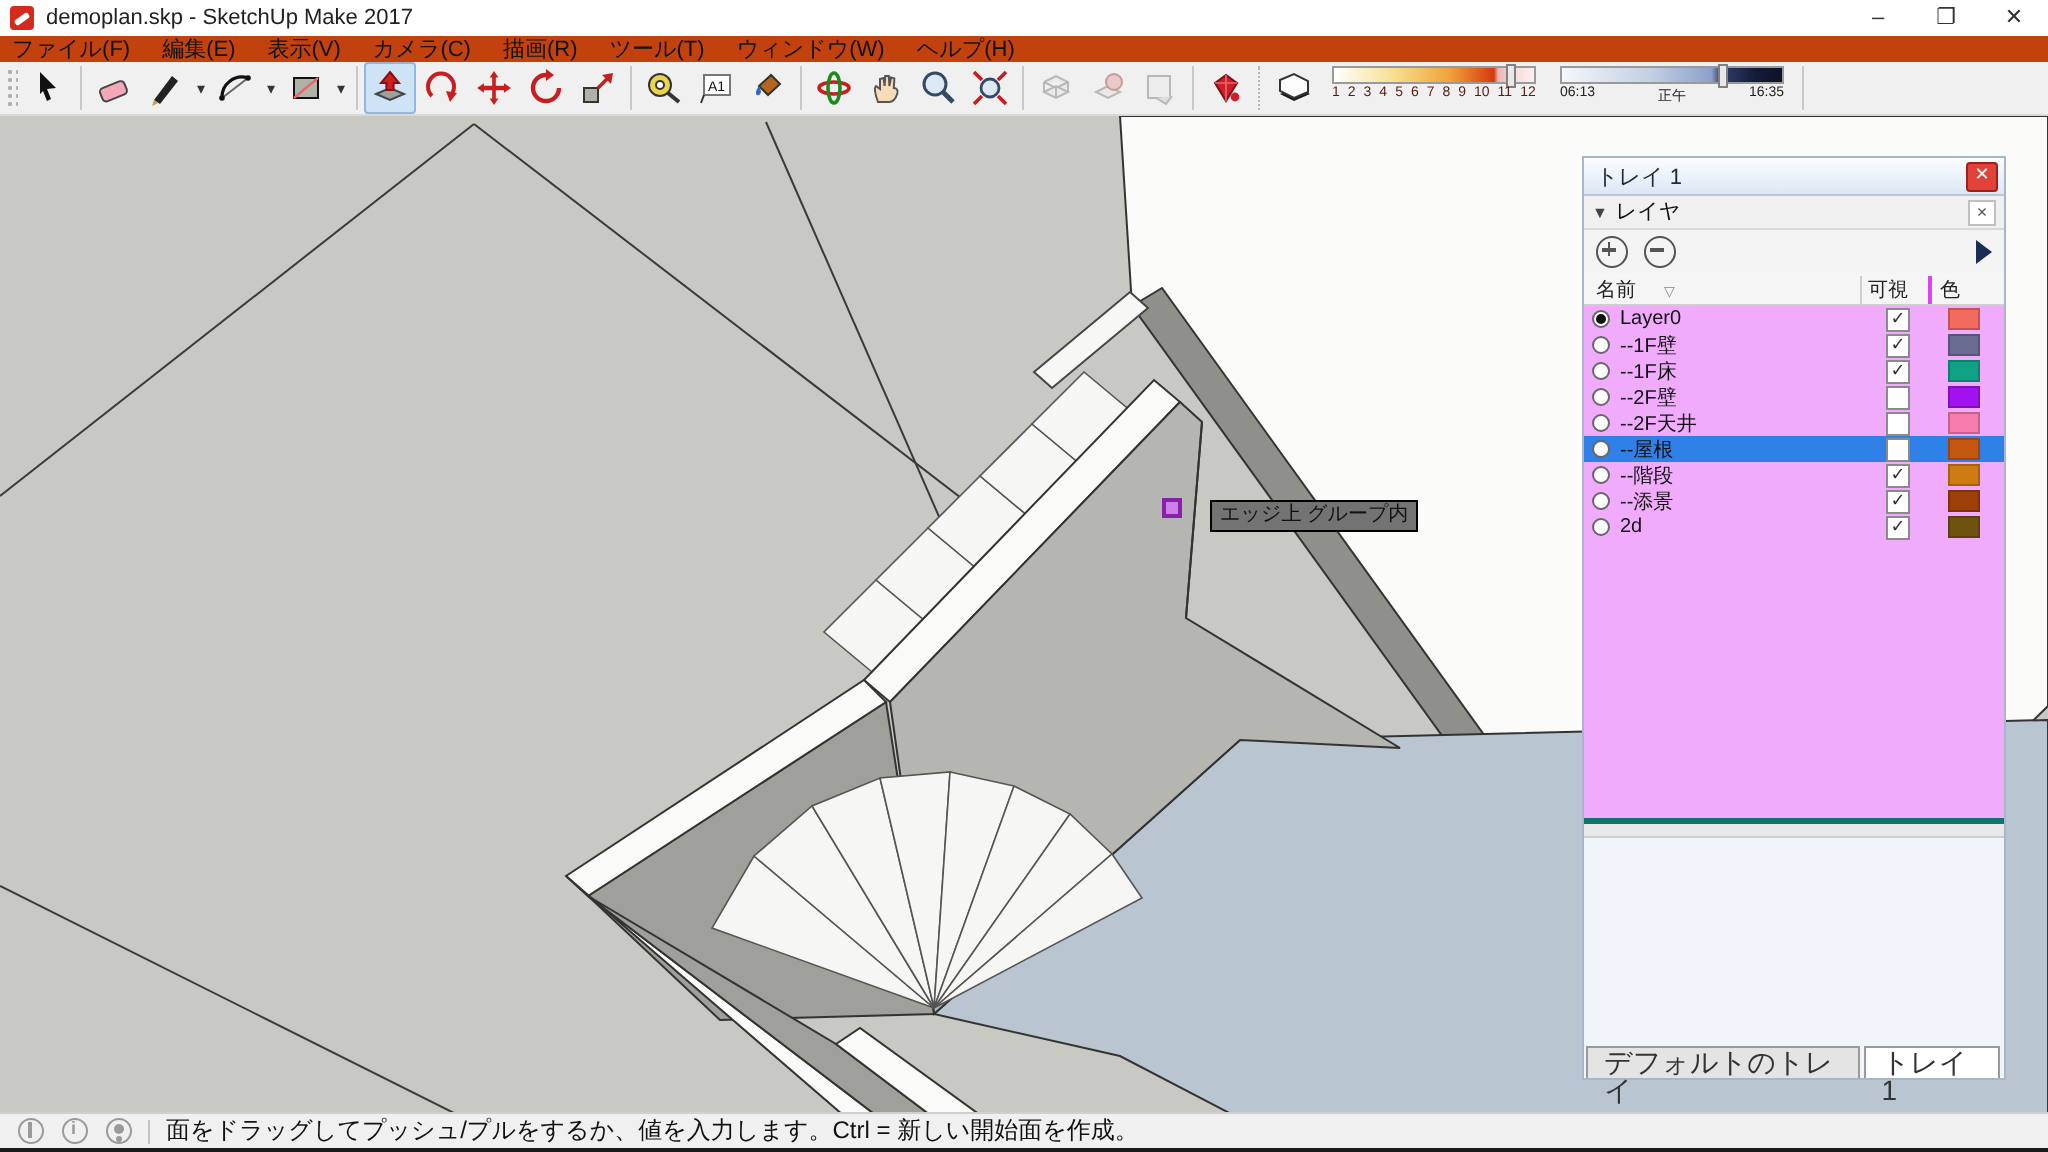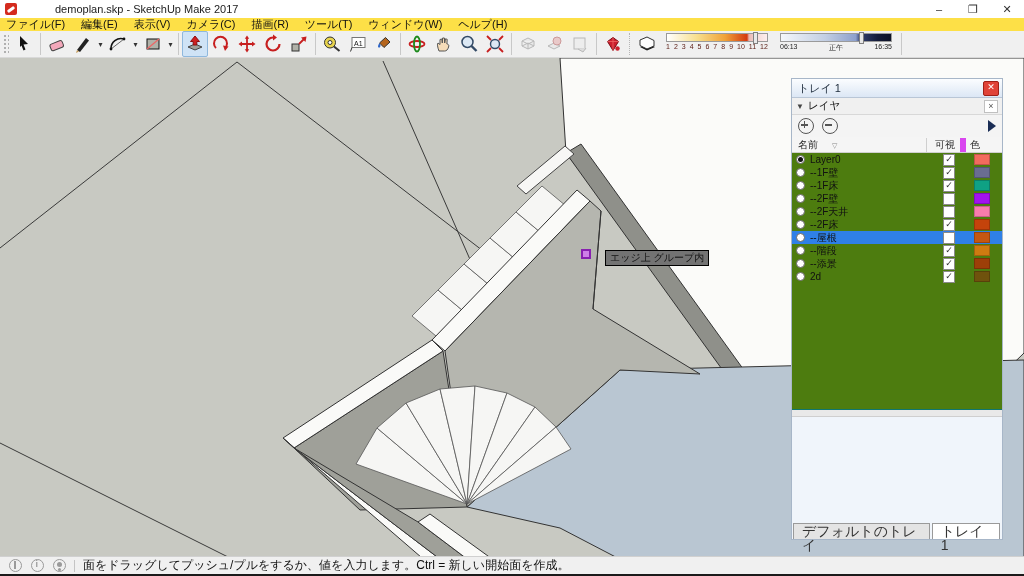--- a/index.html
+++ b/index.html
@@ -1,26 +1,26 @@
 <!DOCTYPE html>
 <html><head>
 <meta charset="utf-8">
 <style>
   html,body{margin:0;padding:0;background:#999;}
   #app{position:relative;width:1024px;height:576px;background:#fff;overflow:hidden;
        font-family:"Liberation Sans","DejaVu Sans",sans-serif;font-size:12px;color:#111;}
   
-  #titlebar{position:absolute;left:0;top:0;width:1024px;height:18px;background:#fff;display:flex;align-items:center;gap:32px;}
+  #titlebar{position:absolute;left:0;top:0;width:1024px;height:18px;background:#fff;display:flex;align-items:center;}
   #app-icon{width:12px;height:12px;margin:0 6px 0 5px;background:#d42b1e;border-radius:2px;position:relative;flex:0 0 auto;}
   #app-icon:before{content:"";position:absolute;left:2px;top:5px;width:8px;height:3px;background:#fff;transform:rotate(-35deg);border-radius:1px;}
   #title-text{font-size:11px;color:#222;}
   #win-controls{margin-left:auto;display:flex;height:18px;}
   .winbtn{width:34px;text-align:center;font-size:11px;line-height:18px;color:#333;cursor:default;}
   
-  #menubar{position:absolute;left:0;top:18px;width:1024px;height:13px;background:#fde047;display:flex;align-items:center;padding-left:6px;box-sizing:border-box;}
+  #menubar{position:absolute;left:0;top:18px;width:1024px;height:13px;background:#c2410c;display:flex;align-items:center;padding-left:6px;box-sizing:border-box;}
   .menu-item{font-size:11px;margin-right:16px;color:#111;}
   
   #toolbar{position:absolute;left:0;top:31px;width:1024px;height:27px;background:#f0f0f0;border-bottom:1px solid #d9d9d9;display:flex;align-items:center;box-sizing:border-box;}
   .grip{width:7px;height:22px;margin:0 2px;background-image:radial-gradient(#b0b0b0 1px,transparent 1.2px);background-size:4px 4px;background-position:1px 1px;}
   .tbtn{width:24px;height:24px;display:flex;align-items:center;justify-content:center;flex:0 0 auto;border:1px solid transparent;border-radius:2px;}
   .tbtn.active{background:#cfe3f6;border-color:#8fb8dd;}
   .tsep{width:1px;height:22px;background:#c8c8c8;margin:0 3px;flex:0 0 auto;}
   .tsep.dotted{background:none;border-left:1px dotted #b5b5b5;}
   .dd{font-size:8px;color:#333;width:9px;text-align:center;flex:0 0 auto;}
   .slider{position:relative;height:22px;flex:0 0 auto;margin:0 6px;}
@@ -44,24 +44,24 @@
   #layers-caret{font-size:8px;color:#444;margin-right:4px;}
   #layers-title{font-size:10.5px;flex:1;}
   #layers-close{font-size:9px;color:#555;border:1px solid #c0c0c0;background:#fff;width:12px;height:11px;line-height:10px;text-align:center;}
   #layers-tools{height:22px;display:flex;align-items:center;padding:0 6px;background:#f4f4f4;}
   .circle-btn{width:14px;height:14px;border:1.5px solid #555;border-radius:50%;margin-right:8px;position:relative;}
   .circle-btn:before{content:"";position:absolute;left:2px;top:5px;width:7px;height:1.5px;background:#555;}
   .circle-btn.plus:after{content:"";position:absolute;left:4.8px;top:2px;width:1.5px;height:7px;background:#555;}
   #layers-detail{margin-left:auto;width:0;height:0;border-left:8px solid #1a2d55;border-top:6px solid transparent;border-bottom:6px solid transparent;}
   #col-headers{height:15px;display:flex;align-items:center;background:#f5f5f5;border-bottom:1px solid #cfcfcf;font-size:10px;color:#222;}
   #col-name{flex:1;padding-left:6px;border-right:1px solid #cfcfcf;}
-  #col-vis{width:30px;text-align:center;padding-left:3px;border-right:6px solid #d946ef;}
+  #col-vis{width:30px;text-align:left;padding-left:3px;border-right:2px solid #d946ef;}
   #col-color{width:32px;padding-left:4px;}
   .sort-icon{font-size:7px;color:#888;margin-left:14px;}
-  #layer-list{background:#4d7c0f;height:256px;overflow:hidden;border-bottom:1px solid #0f766e;}
+  #layer-list{background:#f0abfc;height:256px;overflow:hidden;border-bottom:3px solid #0f766e;}
   .lrow{height:13px;display:flex;align-items:center;}
   .lrow.selected{background:#2f80e7;justify-content:flex-end;}
   .radio{width:9px;height:9px;border:1px solid #666;border-radius:50%;margin:0 5px 0 4px;background:#fff;box-sizing:border-box;position:relative;flex:0 0 auto;}
   .radio.on:after{content:"";position:absolute;left:1px;top:1px;width:5px;height:5px;border-radius:50%;background:#111;}
   .lname{flex:1;font-size:10px;white-space:nowrap;overflow:hidden;}
   .chk{width:10px;height:10px;border:1px solid #8a8a8a;background:#fff;margin-right:19px;font-size:9px;line-height:9px;text-align:center;color:#333;flex:0 0 auto;}
   .chk.checked:before{content:"✓";}
   .swatch{width:16px;height:11px;margin-right:12px;flex:0 0 auto;border:1px solid rgba(0,0,0,.2);box-sizing:border-box;}
   #tray-spacer1{height:6px;background:#e9e9e9;border-bottom:1px solid #cfcfcf;}
   #tray-empty{flex:1;background:#f0f5fb;}
@@ -386,26 +386,20 @@
           <span class="lname">--2F壁</span>
           <span class="chk"></span>
           <span class="swatch" style="background-color: rgb(162, 18, 238);"></span>
         </div>
       <div class="lrow">
           <span class="radio"></span>
           <span class="lname">--2F天井</span>
           <span class="chk"></span>
           <span class="swatch" style="background-color: rgb(248, 124, 173);"></span>
         </div>
-      <div class="lrow">
-          <span class="radio"></span>
-          <span class="lname">--2F床</span>
-          <span class="chk checked"></span>
-          <span class="swatch" style="background-color: rgb(196, 67, 11);"></span>
-        </div>
       <div class="lrow selected">
           <span class="radio"></span>
           <span class="lname">--屋根</span>
           <span class="chk"></span>
           <span class="swatch" style="background-color: rgb(197, 87, 17);"></span>
         </div>
       <div class="lrow">
           <span class="radio"></span>
           <span class="lname">--階段</span>
           <span class="chk checked"></span>

